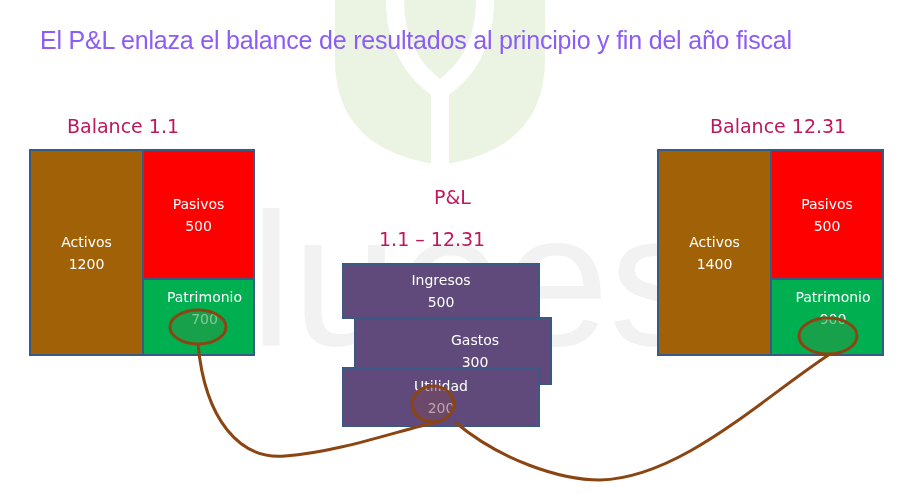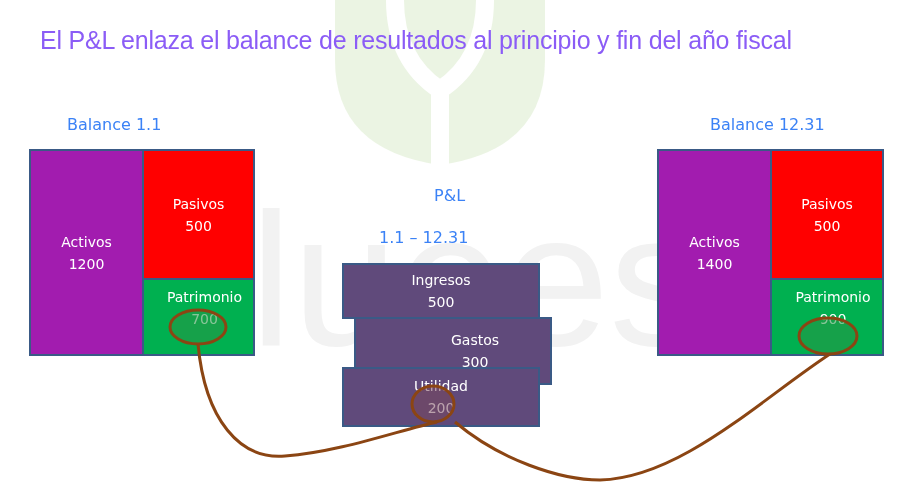--- a/index.html
+++ b/index.html
@@ -1,22 +1,22 @@
 <!DOCTYPE html>
 <html><head>
 <meta charset="utf-8">
 <style>
   html, body { margin:0; padding:0; }
   body { width:923px; height:495px; position:relative; overflow:hidden; background:#ffffff; font-family:"DejaVu Sans", sans-serif; }
   .abs { position:absolute; }
   .watermark { position:absolute; left:0; top:0; width:923px; height:495px; pointer-events:none; }
   .title { left:40px; top:26px; font-family:"Liberation Sans", sans-serif; font-size:25px; color:#8b5cf6; white-space:nowrap; letter-spacing:-0.2px; }
-  .heading { font-family:"DejaVu Sans", sans-serif; font-size:16px; color:#3b82f6; white-space:nowrap; }
+  .heading { font-family:"DejaVu Sans", sans-serif; font-size:19px; color:#be185d; white-space:nowrap; }
   .box { position:absolute; box-sizing:border-box; border:2px solid #3a5a86; display:flex; flex-direction:column; align-items:center; justify-content:center; color:#fff; font-family:"DejaVu Sans", sans-serif; font-size:14px; line-height:22px; text-align:center; }
-  .activos { background:#a21caf; }
+  .activos { background:#a16207; }
   .pasivos { background:#ff0000; }
   .patrimonio { background:#00b050; justify-content:flex-start; padding-top:6px;padding-left:12px; }
   .pl { background:#604a7b; }
   .lines { position:absolute; left:0; top:0; width:923px; height:495px; pointer-events:none; }
 </style>
 </head>
 <body>
 
 <svg class="watermark" viewBox="0 0 923 495">
   <g fill="#e9f3e0">

